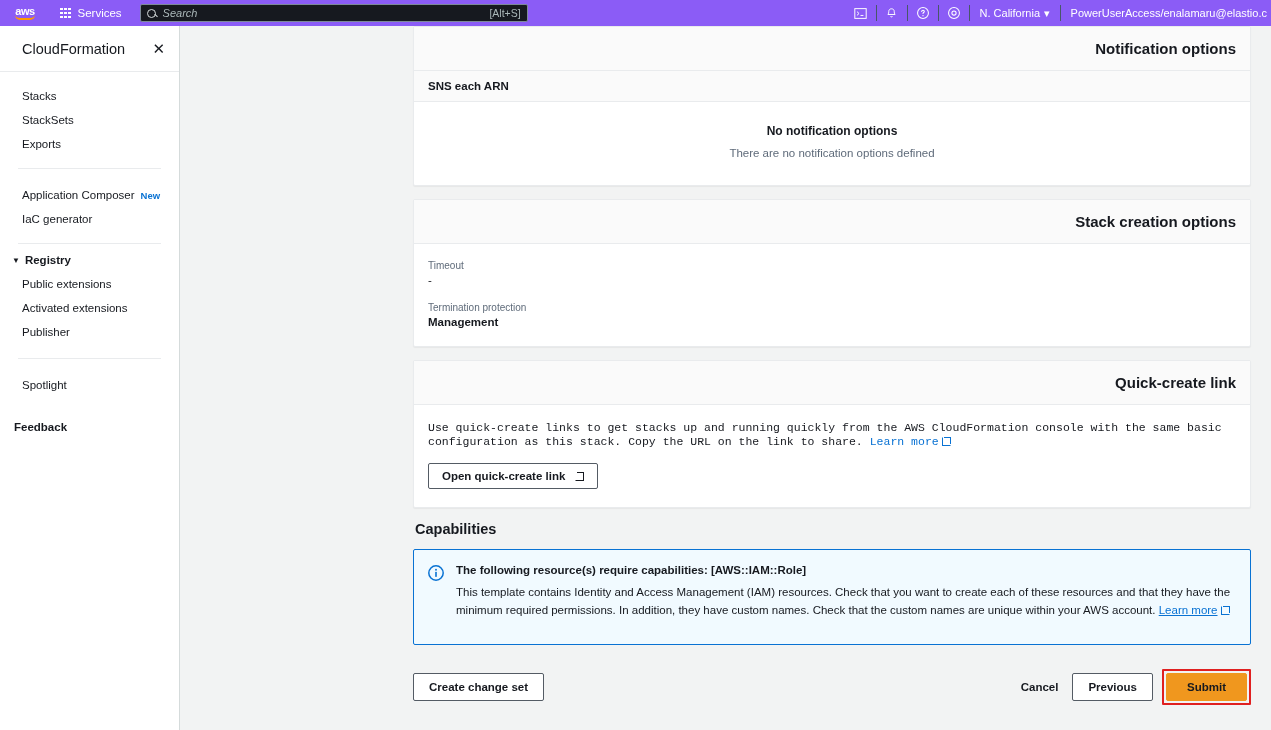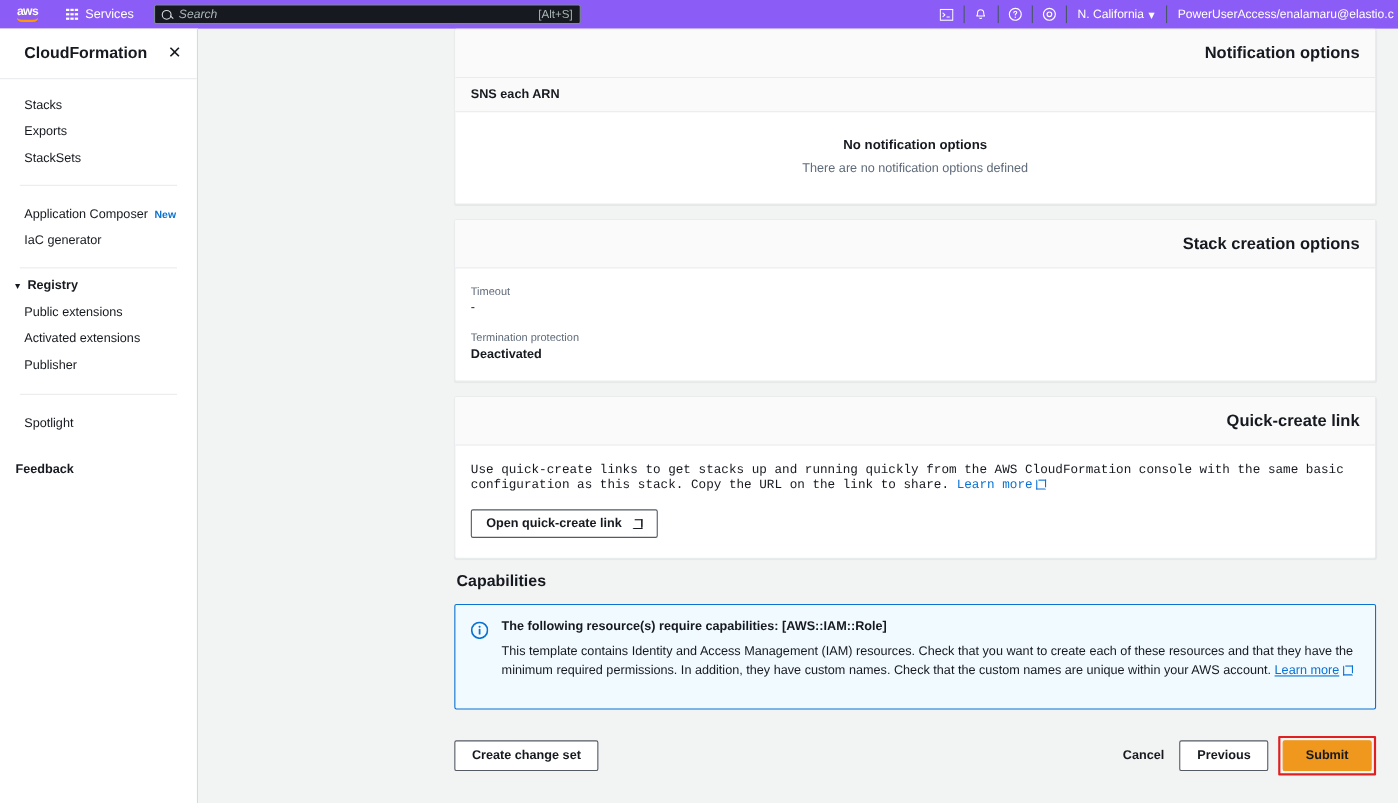--- a/index.html
+++ b/index.html
@@ -99,21 +99,21 @@
     background: #ffffff;
     border-right: 1px solid #d5dbdb;
     overflow: hidden;
   }
   .sb-header {
     height: 46px;
     display: flex; align-items: center;
     padding: 0 14px 0 22px;
     border-bottom: 1px solid #e9ebed;
   }
-  .sb-title { font-size: 14.5px; font-weight: bold; color: #16191f; }
+  .sb-title { font-size: 14.5px; font-weight: normal; color: #16191f; }
   .sb-close {
     margin-left: auto; font-size: 15px; color: #16191f;
     cursor: pointer; line-height: 1; font-weight: 300;
   }
   .sb-group { padding: 12px 0 10px 0; }
   .sb-item {
     font-size: 11.5px; color: #16191f;
     padding: 6px 14px 6px 22px;
     cursor: pointer; white-space: nowrap;
     display: flex; align-items: baseline; gap: 6px;
@@ -360,24 +360,24 @@
   <div class="sb-header">
     <span class="sb-title">CloudFormation</span>
     <span class="sb-close">✕</span>
   </div>
 
   <div class="sb-group">
     <div class="sb-item">
       <span>Stacks</span>
     </div>
     <div class="sb-item">
+      <span>StackSets</span>
+    </div>
+    <div class="sb-item">
       <span>Exports</span>
-    </div>
-    <div class="sb-item">
-      <span>StackSets</span>
     </div>
   </div>
 
   <div class="sb-divider"></div>
 
   <div class="sb-group">
     <div class="sb-item">
       <span>Application Composer</span>
       <span class="sb-badge">New</span>
     </div>
@@ -437,21 +437,21 @@
       <div class="card-head">
         <span class="card-title">Stack creation options</span>
       </div>
       <div class="card-body">
         <div class="field-block">
           <div class="field-label">Timeout</div>
           <div class="field-value dim">-</div>
         </div>
         <div class="field-block">
           <div class="field-label">Termination protection</div>
-          <div class="field-value">Deactivated</div>
+          <div class="field-value">Management</div>
         </div>
       </div>
     </div>
 
     <div class="card">
       <div class="card-head">
         <span class="card-title">Quick-create link</span>
       </div>
       <div class="card-body">
         <div class="para">

